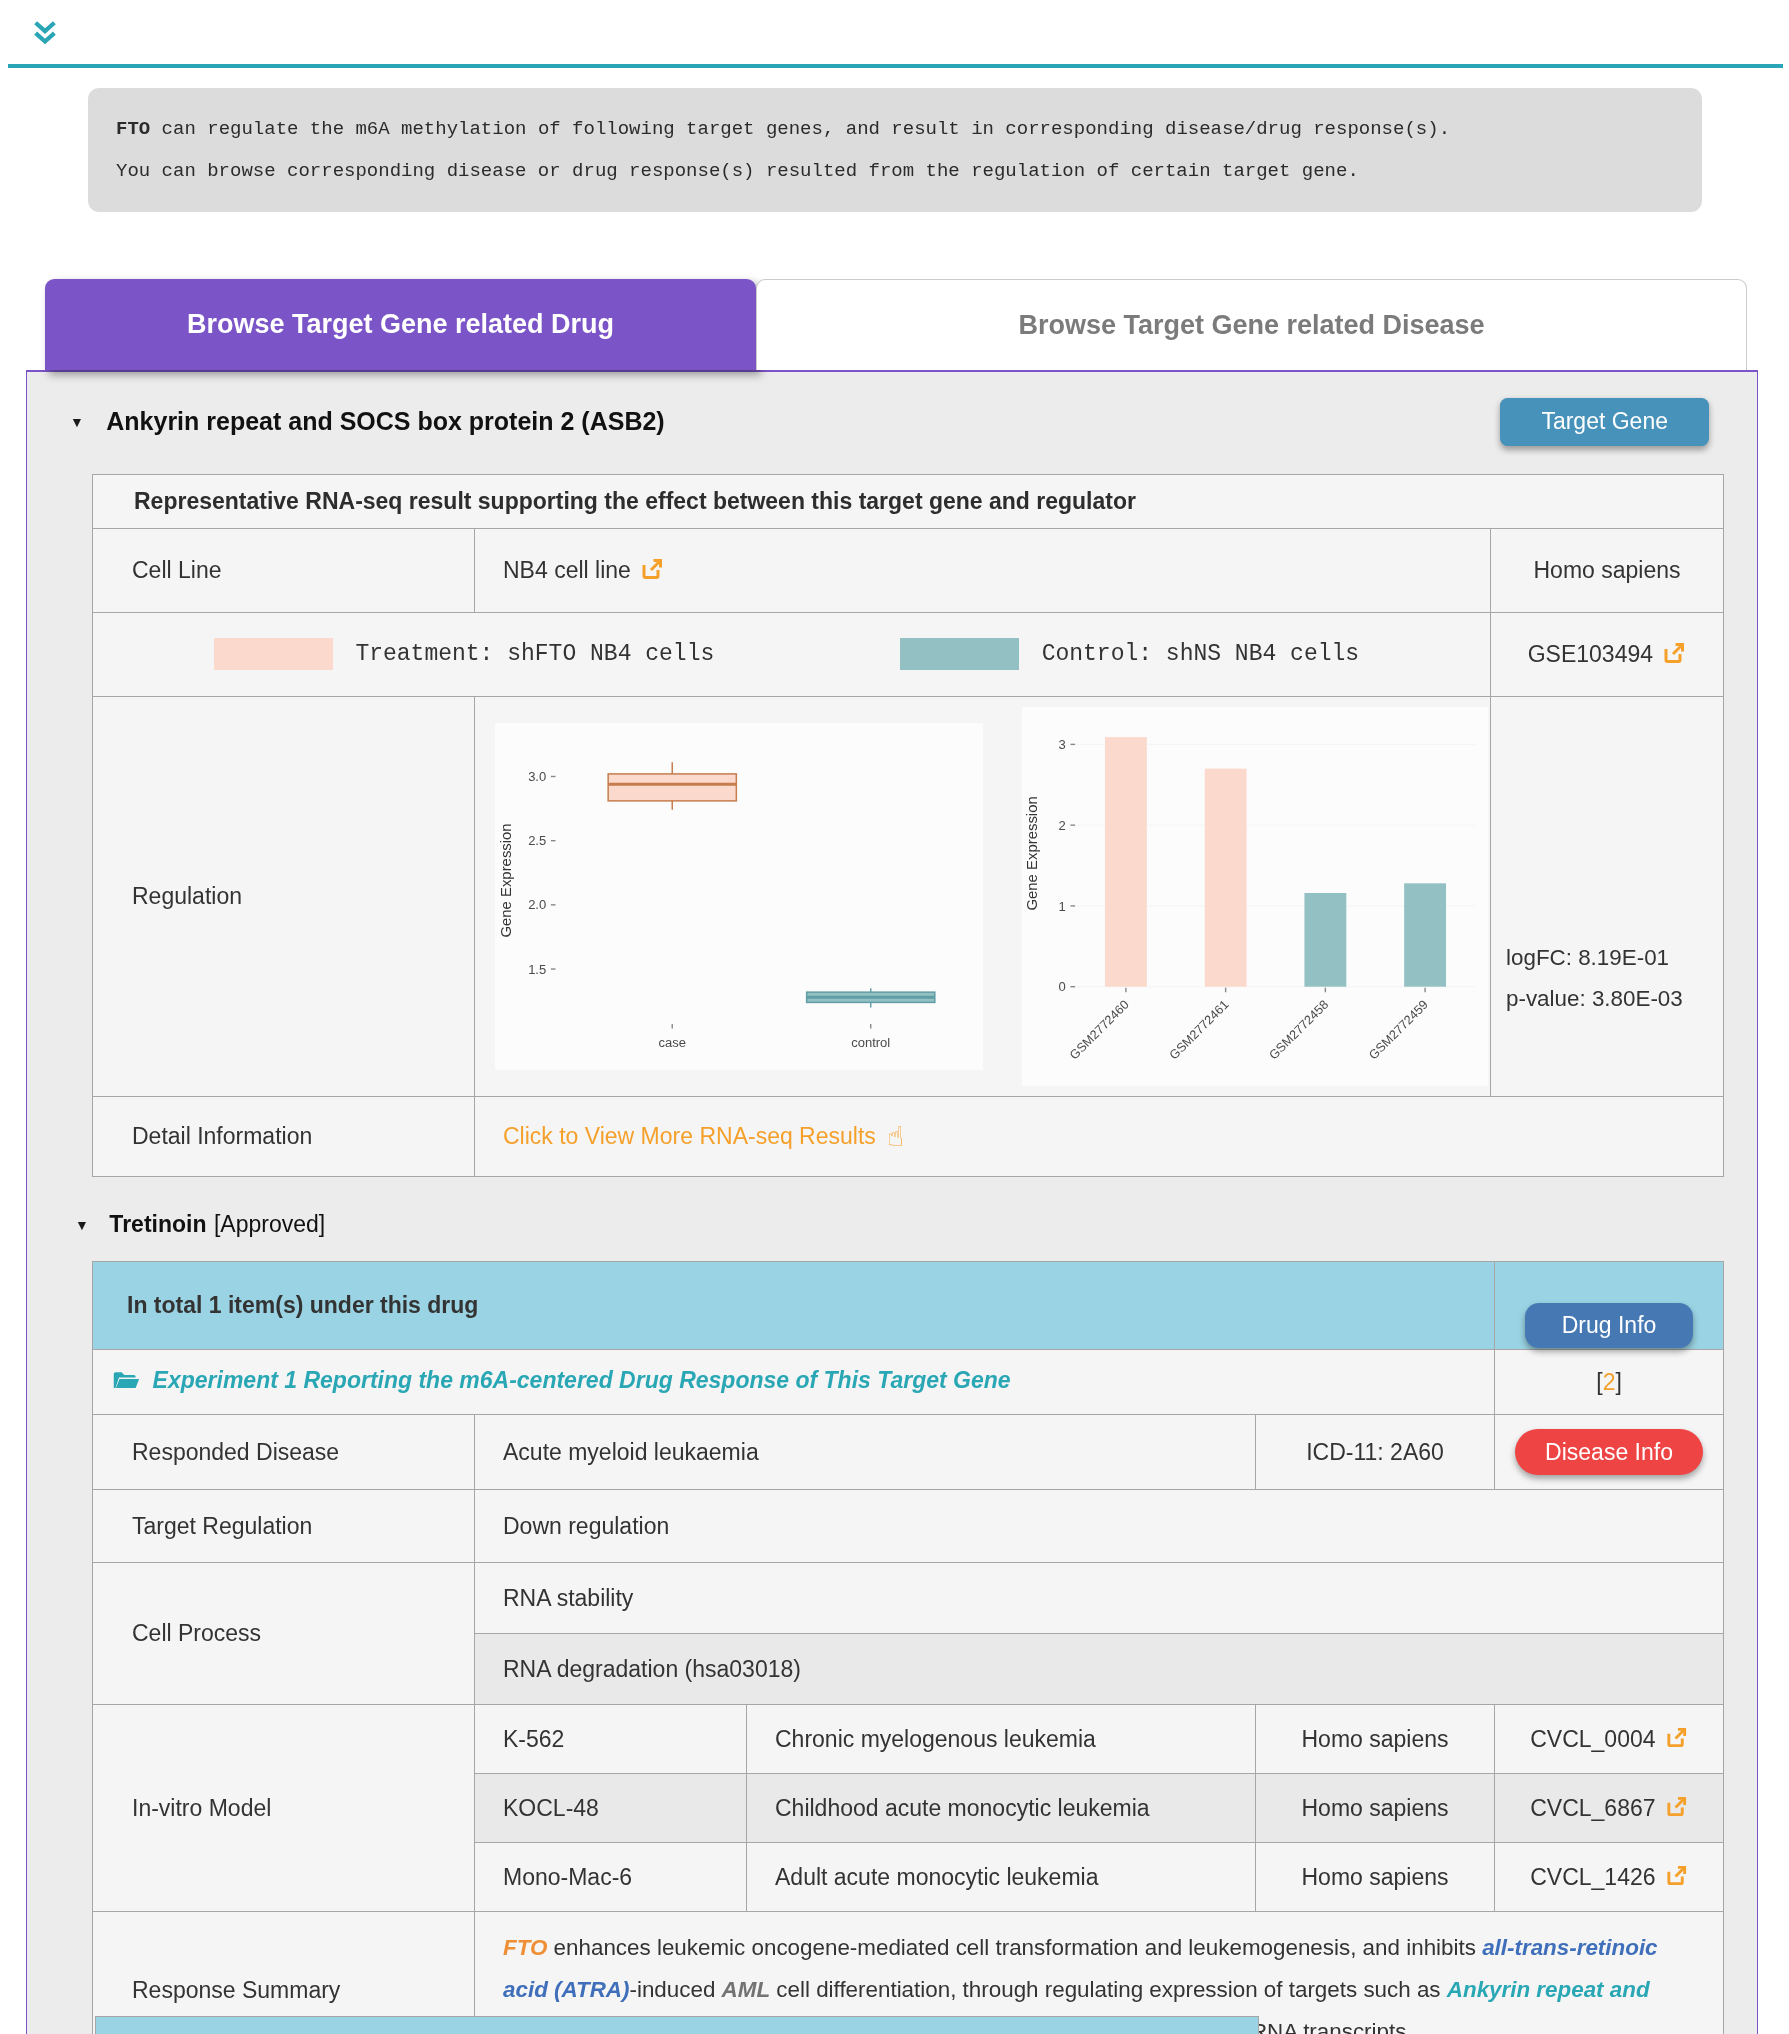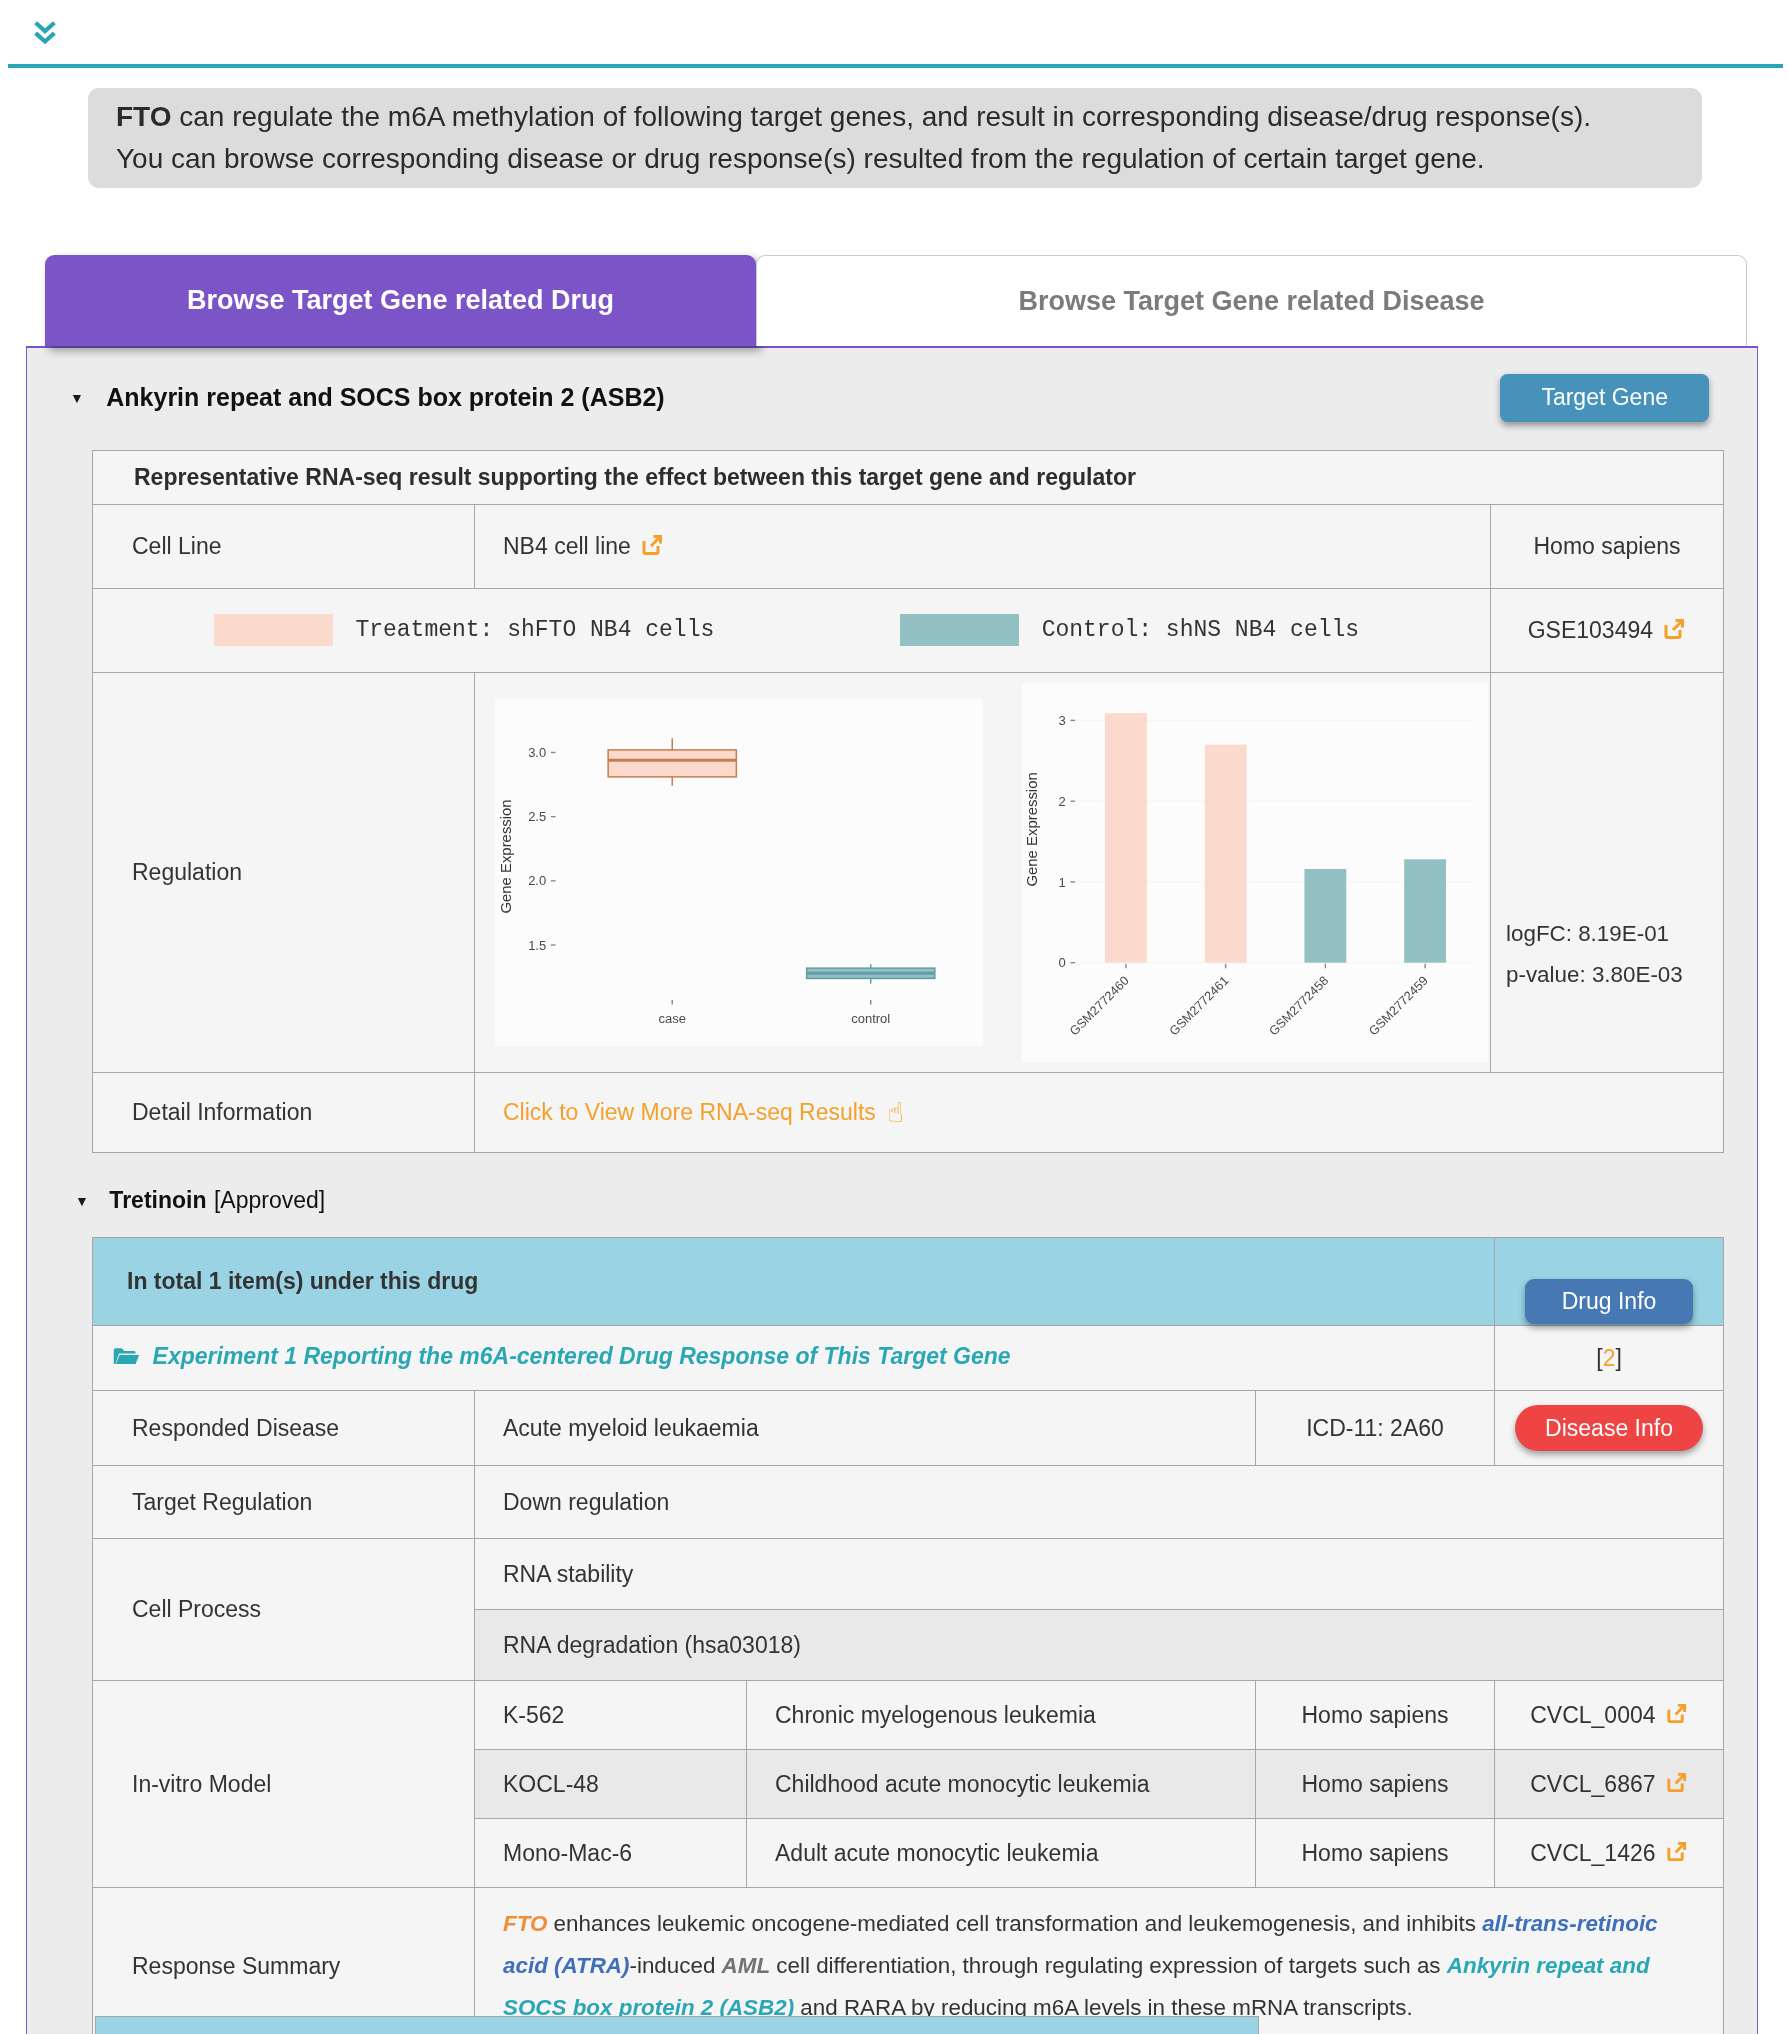--- a/index.html
+++ b/index.html
@@ -4,37 +4,37 @@
 <style>
   html,body{margin:0;padding:0;}
   body{width:1790px;height:2034px;overflow:hidden;background:#fff;position:relative;
        font-family:"Liberation Sans","DejaVu Sans",sans-serif;color:#333;}
   
   .page-header{display:flex;justify-content:space-between;align-items:flex-start;padding:13px 34px 0 28px;}
   .page-title{color:#29a5b5;font-size:25px;font-weight:bold;}
   .chev{margin-top:5.6px;}
   .header-rule{margin:15px 7.5px 0 7.5px;border-bottom:4.7px solid #29a5b5;}
   
-  .note-box{margin:20.5px 88px 0 88px;background:#dcdcdc;border-radius:11.2px;padding:8px 28px;
-            font-size:28px;line-height:42px;color:#2b2b2b;}
+  .note-box{margin:20.5px 88px 0 88px;background:#dcdcdc;border-radius:11.2px;padding:20px 28px;
+            font-size:19px;line-height:42px;color:#2b2b2b;font-family:Liberation Mono, monospace;}
   
   .tabs{margin:67px 0 0 28px;display:flex;align-items:flex-end;}
   .tab{height:91px;display:flex;align-items:center;justify-content:center;
        font-size:27px;font-weight:bold;border-radius:9.3px 9.3px 0 0;box-sizing:border-box;}
   .tab-disease{width:991px;background:#fff;border:1.9px solid #cbcbcb;border-bottom:none;color:#7b7b7b;}
   .tab-drug{width:711px;margin-left:17px;background:#7b55c7;color:#fff;box-shadow:4.7px 4.7px 8.4px rgba(0,0,0,.35);}
   
   .panel{margin:0 32px 0 26px;border:1.9px solid #7b55c7;border-top:2.8px solid #7b55c7;background:#ececec;min-height:1771px;}
   .gene-heading{display:flex;align-items:center;padding:26px 48px 0 43px;}
   .tri{font-size:14px;color:#1a1a1a;cursor:pointer;}
   .gene-title{font-size:25px;font-weight:bold;color:#111;margin-left:22.4px;}
   .btn{border:none;color:#fff;font-size:23px;font-family:inherit;cursor:pointer;
        box-shadow:0 3.7px 6.5px rgba(0,0,0,.35);}
   .btn-steel{margin-left:auto;background:#4792ba;border-radius:7.5px;padding:10.3px 41px;}
-  .btn-blue{background:#4679b4;border-radius:9px;padding:9.3px 37px;margin-top:40px;}
+  .btn-blue{background:#4679b4;border-radius:14px;padding:9.3px 37px;margin-top:40px;}
   .btn-red{background:#ef4444;border-radius:24px;padding:9.3px 30px;}
   
   table.tbl{border-collapse:collapse;table-layout:fixed;margin:28px 32px 0 65px;width:1631px;
             background:#f5f5f5;font-size:23px;color:#333;}
   .tbl td{border:1.9px solid #a6a6a6;vertical-align:middle;box-sizing:border-box;}
   .t-head{font-weight:bold;color:#2d2d2d;padding-left:41px;}
   .lbl{padding-left:39px;}
   .val{padding-left:28px;}
   .ctr{text-align:center;}
   tr.h58{height:54px;}tr.h70{height:65px;}tr.h74{height:69px;}tr.h76{height:71px;}

